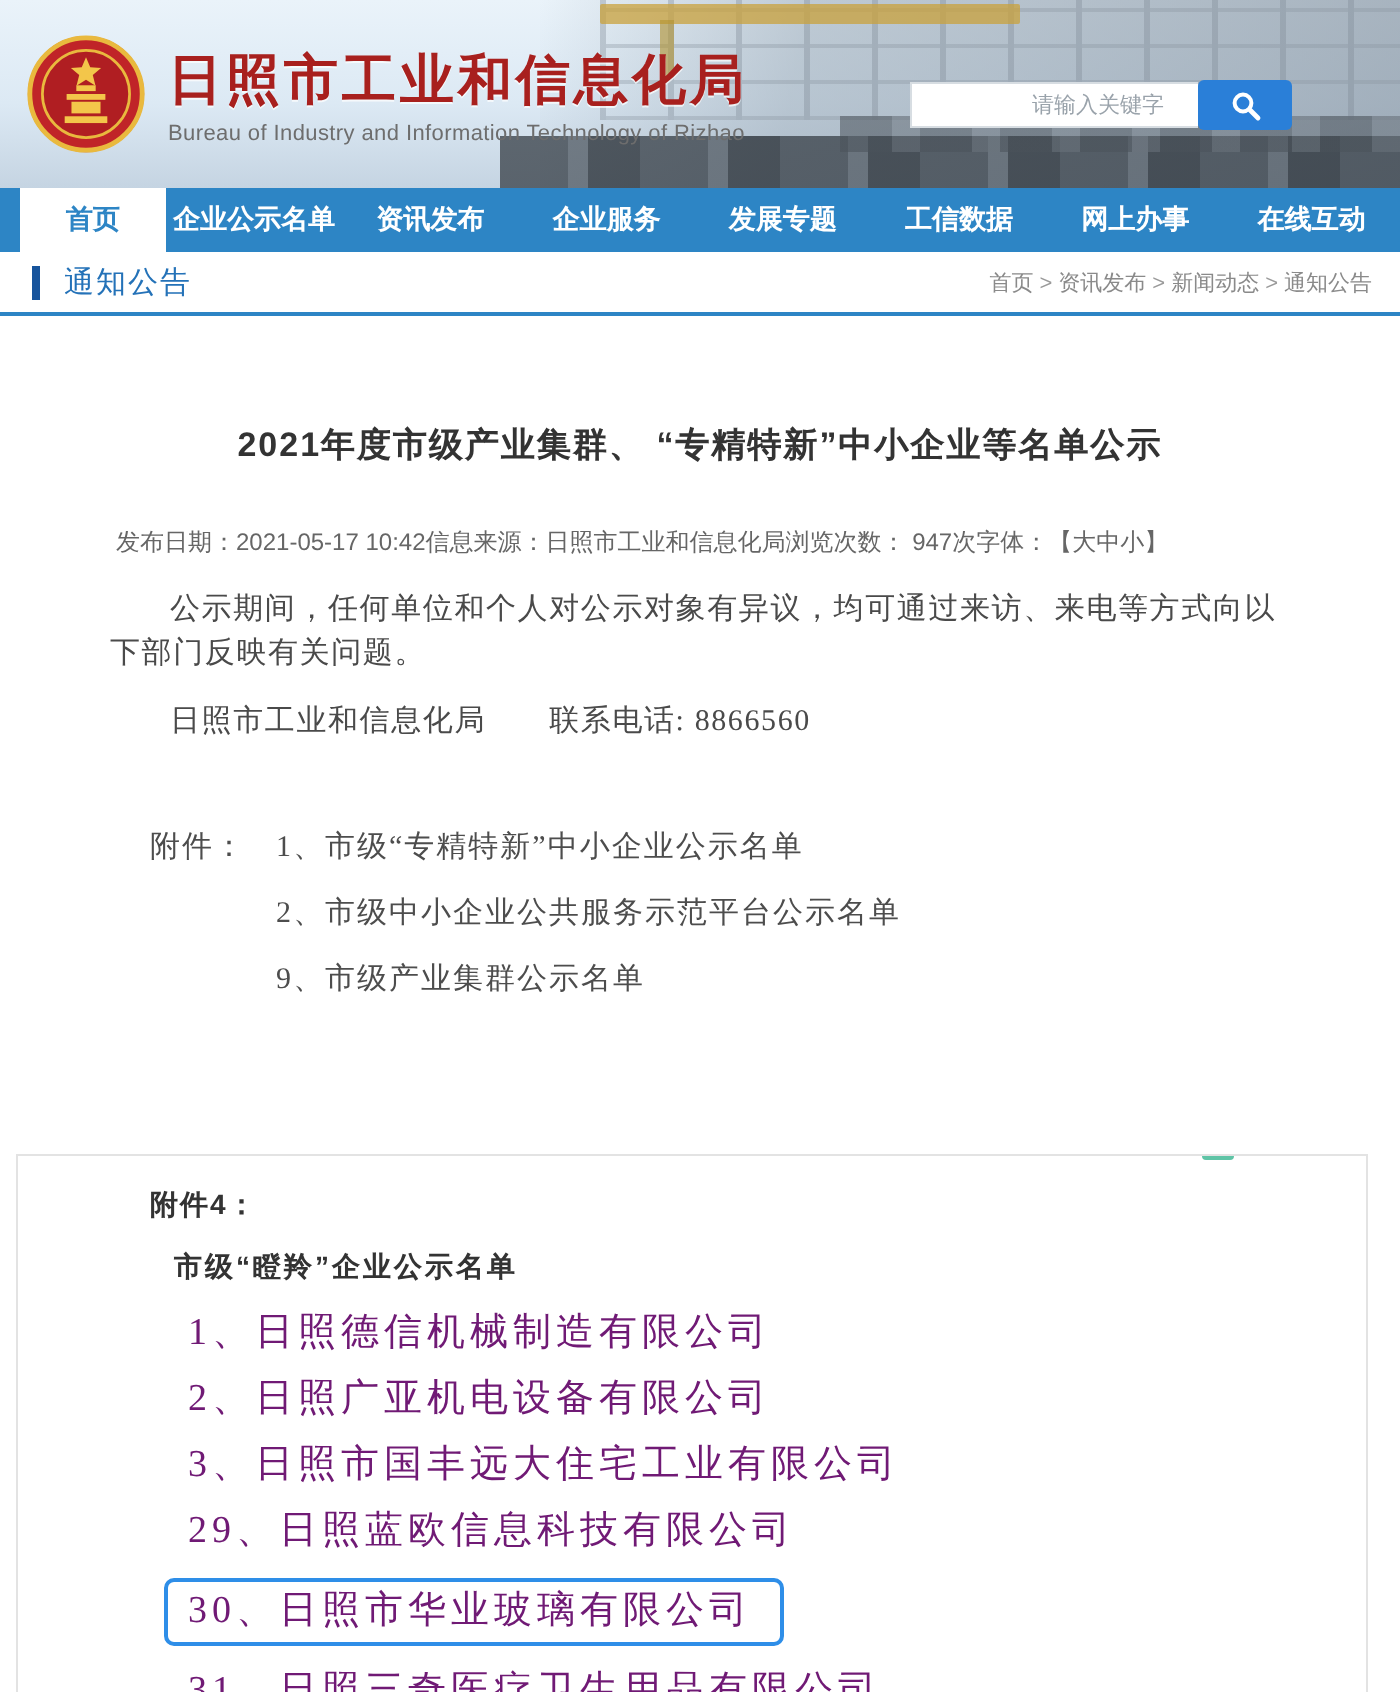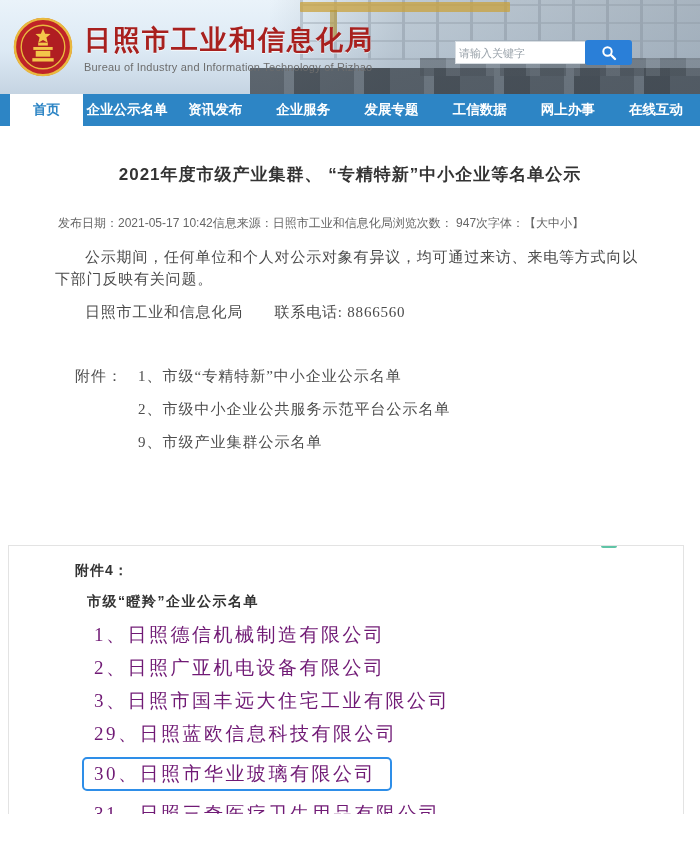--- a/index.html
+++ b/index.html
@@ -23,22 +23,22 @@
     background:repeating-linear-gradient(90deg,#4a525a 0 26px,#6a737c 26px 40px); }
 
   .brand { position:absolute; left:12px; top:16px; display:flex; align-items:center; cursor:pointer; }
   .emblem { width:62px; height:62px; display:block; }
   .brand-text { margin-left:10px; }
   .site-title { font-size:27px; font-weight:bold; color:#a8201e; letter-spacing:2px;
     font-family:"Liberation Serif","DejaVu Serif",serif; text-shadow:0 1px 0 rgba(255,255,255,.7); }
   .site-subtitle { font-size:11px; color:#6d6d6d; margin-top:3px; letter-spacing:.2px; }
 
   .search-wrap { position:absolute; left:455px; top:40px; display:flex; align-items:center; }
-  .search-input { width:130px; height:23px; border:1px solid #d7dde2; border-right:none; background:#fff;
-    font-size:11px; color:#444; padding:0 3px; outline:none; }
+  .search-input { width:144px; height:23px; border:1px solid #d7dde2; border-right:none; background:#fff;
+    font-size:11px; color:#444; padding:0 17px; outline:none;text-align:right; }
   .search-input::placeholder { color:#9aa3ab; }
   .search-btn { width:47px; height:25px; background:#2a7fd8; border:none; border-radius:3px; cursor:pointer;
     display:flex; align-items:center; justify-content:center; }
 
   
   .main-nav { width:700px; height:32px; background:#2d85c5; display:flex; padding-left:10px; }
   .nav-item { flex:1; text-align:center; line-height:32px; font-size:13.5px; font-weight:bold;
     color:#fff; cursor:pointer; white-space:nowrap; }
   .nav-item.active { flex:0 0 73px; background:#fff; color:#2d85c5; }
 
@@ -46,21 +46,21 @@
   .breadcrumb-bar { width:700px; height:32px; border-bottom:2px solid #2d85c5; background:#fff;
     display:flex; align-items:center; justify-content:space-between; padding:0 14px 0 16px; }
   .section-title-wrap { display:flex; align-items:center; }
   .vbar { width:4px; height:17px; background:#17549c; display:inline-block; margin-right:12px; }
   .section-title { font-size:15px; color:#2472b8; letter-spacing:1px; }
   .breadcrumb { font-size:11px; color:#8a8a8a; }
   .breadcrumb .crumb { cursor:pointer; }
   .breadcrumb .sep { margin:0 3px; color:#9a9a9a; }
 
   
-  .article { width:700px; height:419px; padding:0 55px; overflow:hidden; }
+  .article { width:700px; height:419px; padding:16px 55px; overflow:hidden; }
   .article-title { font-size:17px; font-weight:bold; color:#333; text-align:center;
     margin-top:37px; letter-spacing:1px; }
   .meta-row { display:flex; justify-content:flex-start; margin-top:29px; padding:0 3px;
     font-size:12px; color:#666; }
   .meta-row .font-ctl { cursor:pointer; }
   .article-body { margin-top:15px; font-family:"Liberation Serif","DejaVu Serif",serif;
     font-size:15px; color:#4a4a4a; line-height:21.5px; letter-spacing:.8px; }
   .article-body p { text-indent:2em; margin-bottom:9px; }
   .contact-line { font-family:"Liberation Serif","DejaVu Serif",serif; font-size:15px; color:#4a4a4a;
     margin-top:13px; padding-left:2em; letter-spacing:.8px; }
@@ -130,20 +130,29 @@
     <div class="nav-item active">首页</div>
     <div class="nav-item">企业公示名单</div>
     <div class="nav-item">资讯发布</div>
     <div class="nav-item">企业服务</div>
     <div class="nav-item">发展专题</div>
     <div class="nav-item">工信数据</div>
     <div class="nav-item">网上办事</div>
     <div class="nav-item">在线互动</div>
   </nav>
 
+  <div class="breadcrumb-bar">
+    <div class="section-title-wrap">
+      <span class="vbar"></span>
+      <span class="section-title">通知公告</span>
+    </div>
+    <div class="breadcrumb">
+      <span class="crumb">首页</span><span class="sep">&gt;</span><span class="crumb">资讯发布</span><span class="sep">&gt;</span><span class="crumb">新闻动态</span><span class="sep">&gt;</span><span class="crumb">通知公告</span>
+    </div>
+  </div>
 
   <main class="article">
     <h1 class="article-title">2021年度市级产业集群、 “专精特新”中小企业等名单公示</h1>
 
     <div class="meta-row">
       <span>发布日期：2021-05-17 10:42</span>
       <span>信息来源：日照市工业和信息化局</span>
       <span>浏览次数： 947次</span>
       <span class="font-ctl">字体：【大中小】</span>
     </div>

